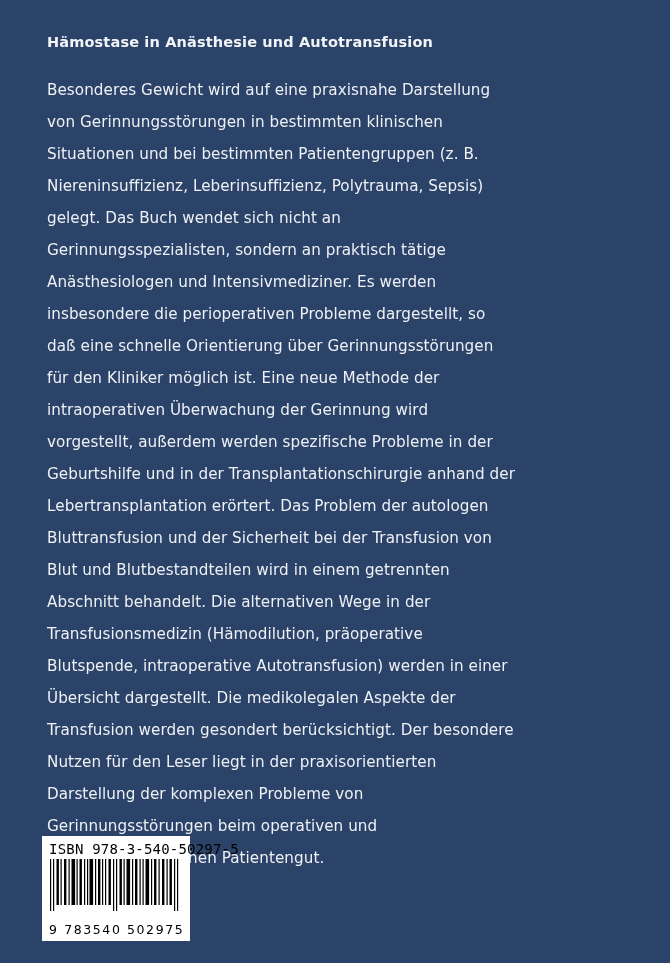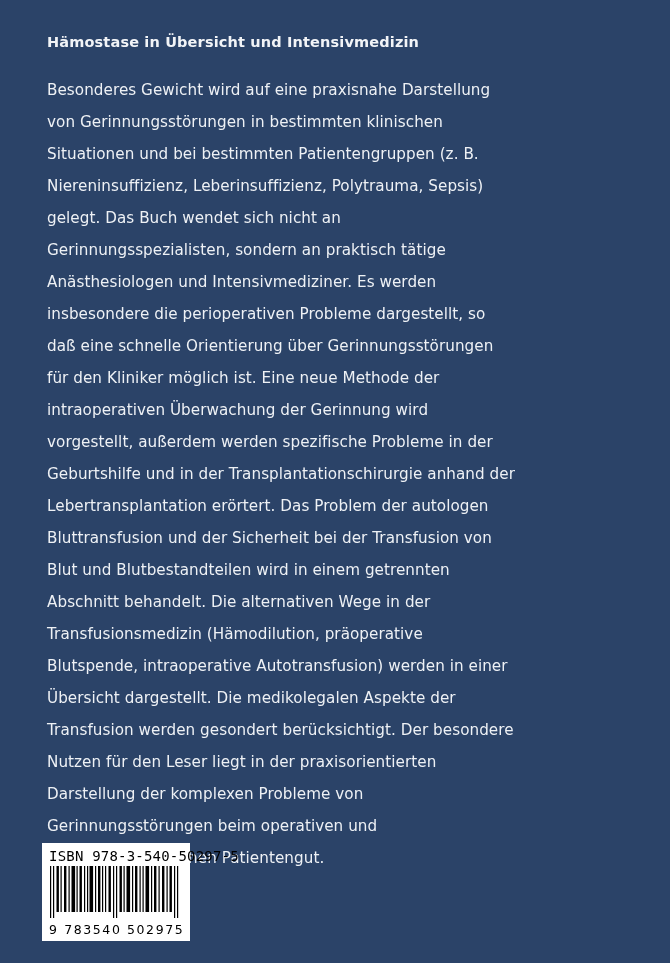--- a/index.html
+++ b/index.html
@@ -62,31 +62,31 @@
   .barcode {
     height: 52px;
     width: 100%;
     display: block;
   }
   .barcode-digits {
     font-family: "DejaVu Sans", sans-serif;
     font-size: 12.5px;
     color: #000000;
     letter-spacing: 1.6px;
-    margin-top: 4px;
+    margin-top: 11px;
     margin-left: 1px;
     white-space: nowrap;
   }
 </style>
 </head>
 <body>
 
 <div class="page">
 
-  <div class="title">Hämostase in Übersicht und Intensivmedizin</div>
+  <div class="title">Hämostase in Anästhesie und Autotransfusion</div>
 
   <div class="blurb">Besonderes Gewicht wird auf eine praxisnahe Darstellung von Gerinnungsstörungen in bestimmten klinischen Situationen und bei bestimmten Patientengruppen (z. B. Niereninsuffizienz, Leberinsuffizienz, Polytrauma, Sepsis) gelegt. Das Buch wendet sich nicht an Gerinnungsspezialisten, sondern an praktisch tätige Anästhesiologen und Intensivmediziner. Es werden insbesondere die perioperativen Probleme dargestellt, so daß eine schnelle Orientierung über Gerinnungsstörungen für den Kliniker möglich ist. Eine neue Methode der intraoperativen Überwachung der Gerinnung wird vorgestellt, außerdem werden spezifische Probleme in der Geburtshilfe und in der Transplantationschirurgie anhand der Lebertransplantation erörtert. Das Problem der autologen Bluttransfusion und der Sicherheit bei der Transfusion von Blut und Blutbestandteilen wird in einem getrennten Abschnitt behandelt. Die alternativen Wege in der Transfusionsmedizin (Hämodilution, präoperative Blutspende, intraoperative Autotransfusion) werden in einer Übersicht dargestellt. Die medikolegalen Aspekte der Transfusion werden gesondert berücksichtigt. Der besondere Nutzen für den Leser liegt in der praxisorientierten Darstellung der komplexen Probleme von Gerinnungsstörungen beim operativen und intensivmedizinischen Patientengut.</div>
 
   <div class="isbn-block">
     <div class="isbn-text">ISBN 978-3-540-50297-5</div>
     <svg class="barcode" viewBox="0 0 136 52" preserveAspectRatio="none">
       <rect x="0" y="0" width="136" height="52" fill="#ffffff"></rect>
       <g fill="#000000">
         <rect x="2" y="0" width="1.2" height="52"></rect>
         <rect x="5" y="0" width="1.2" height="52"></rect>

